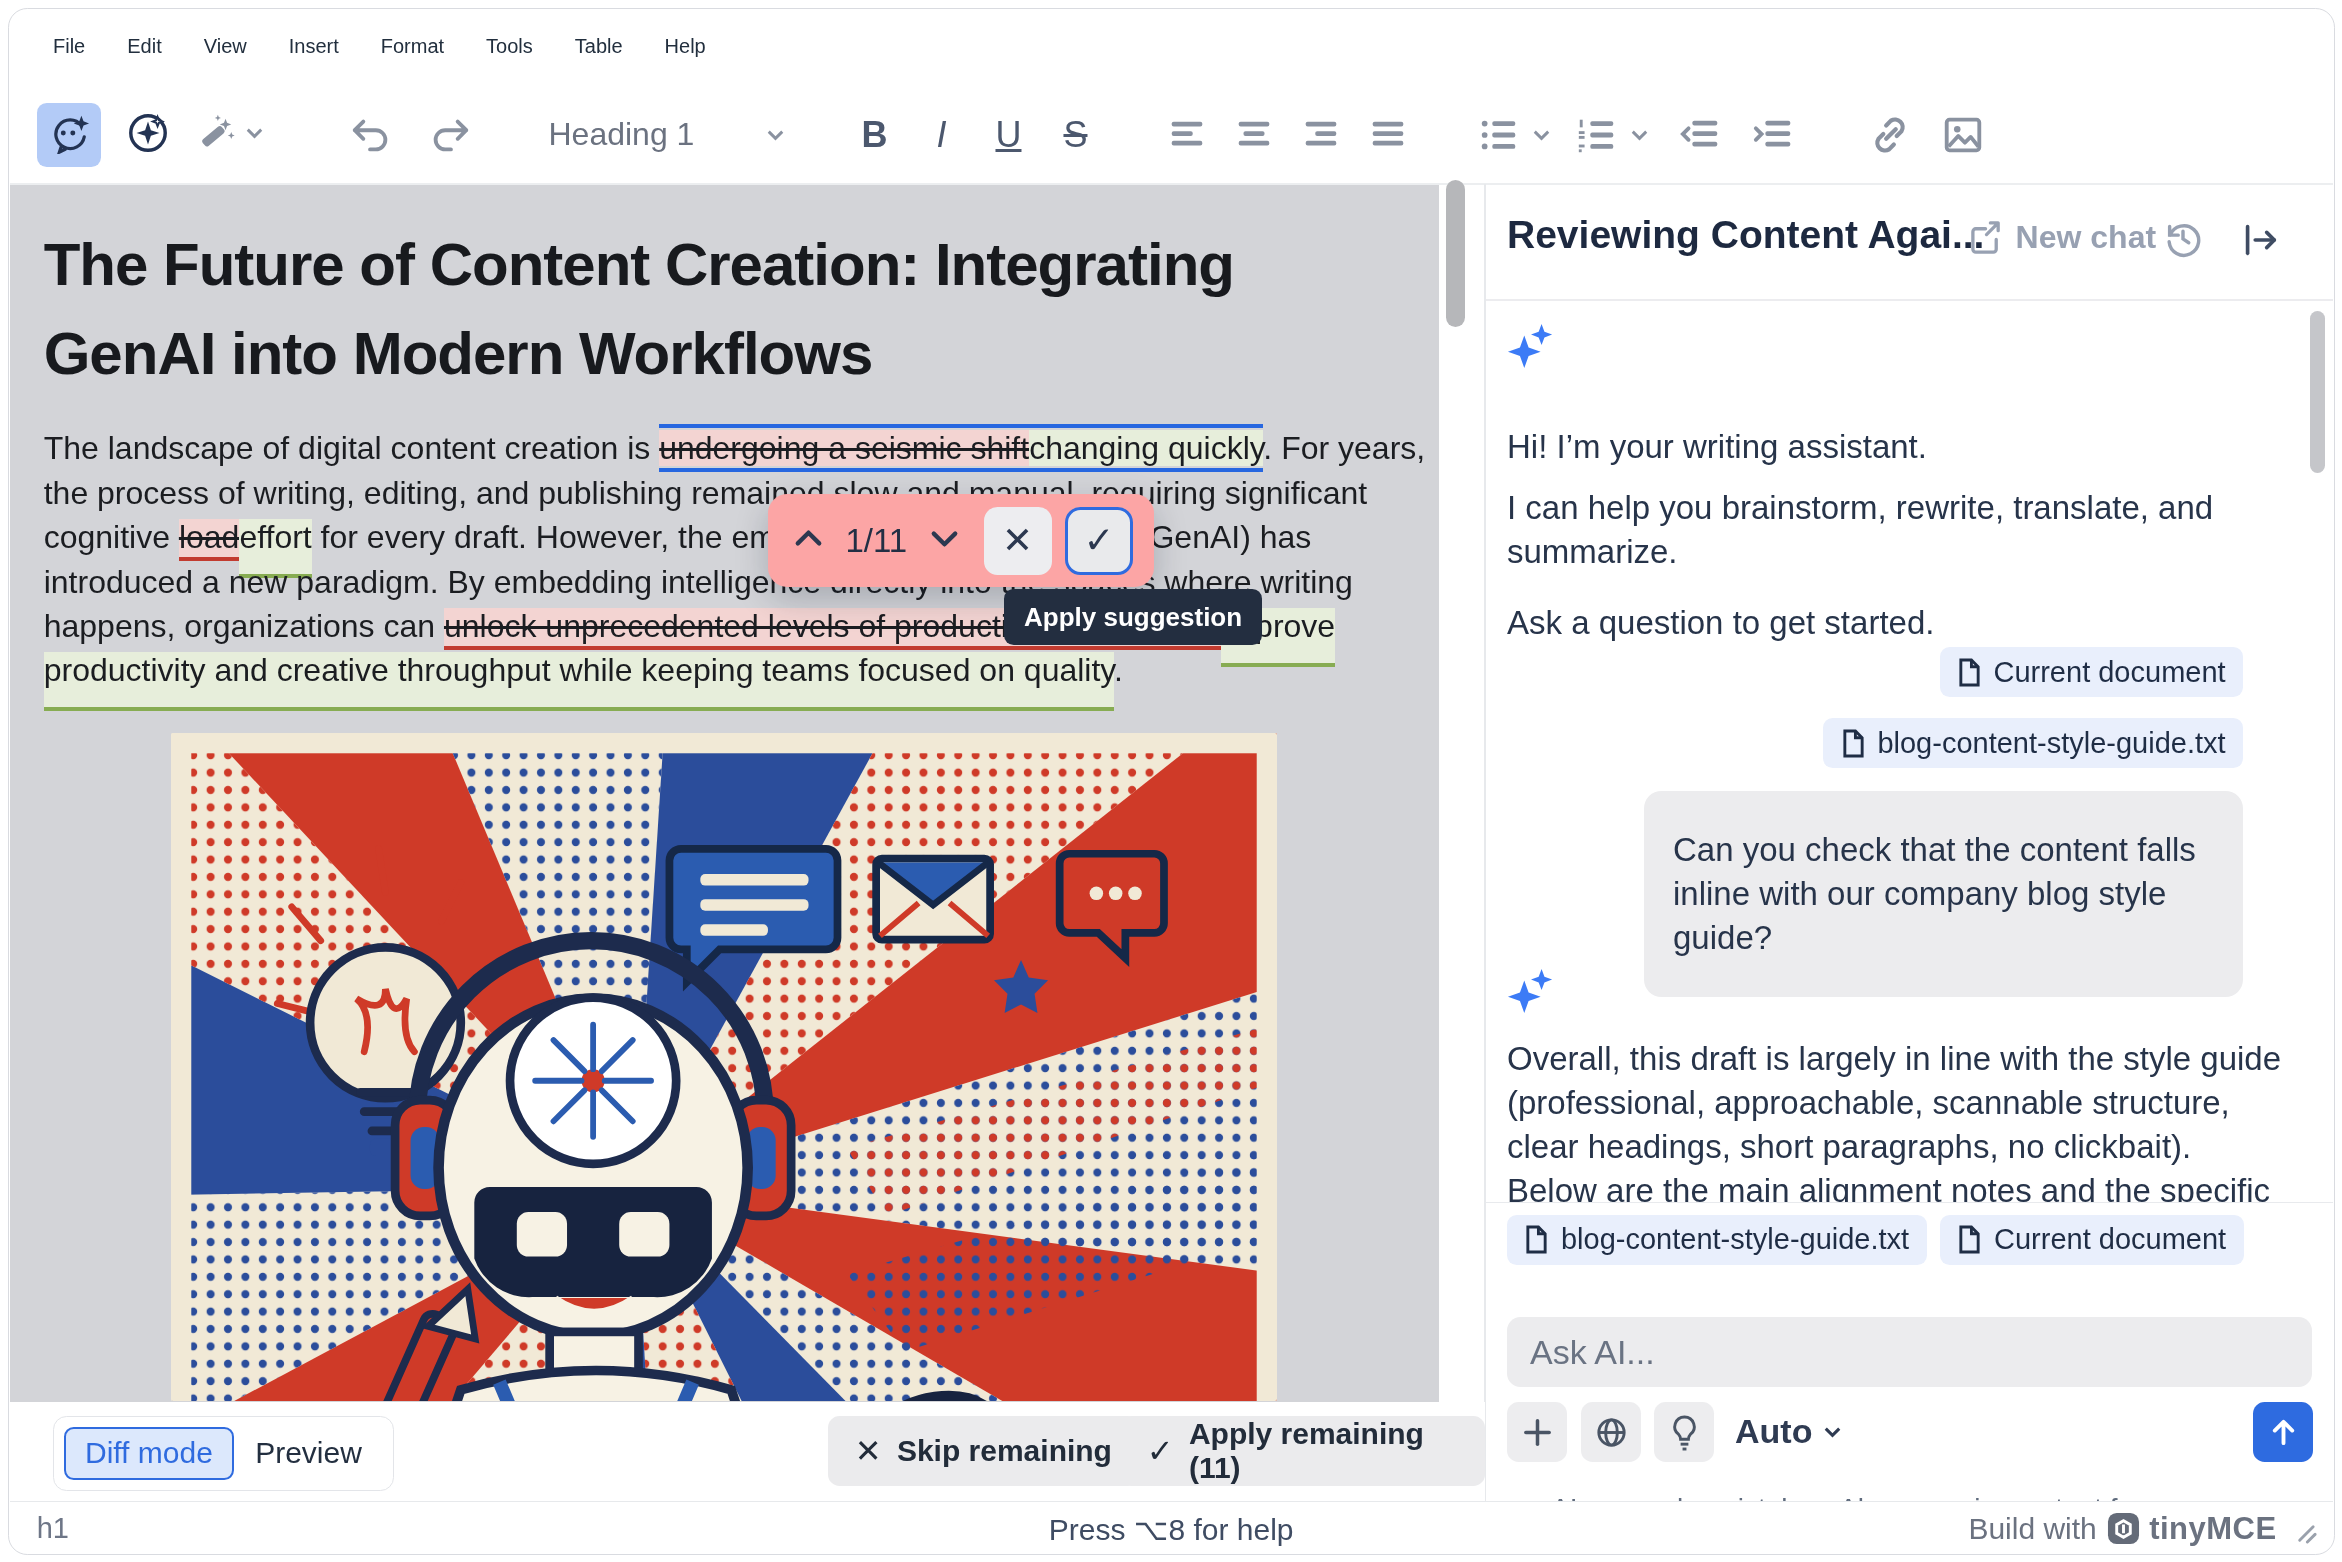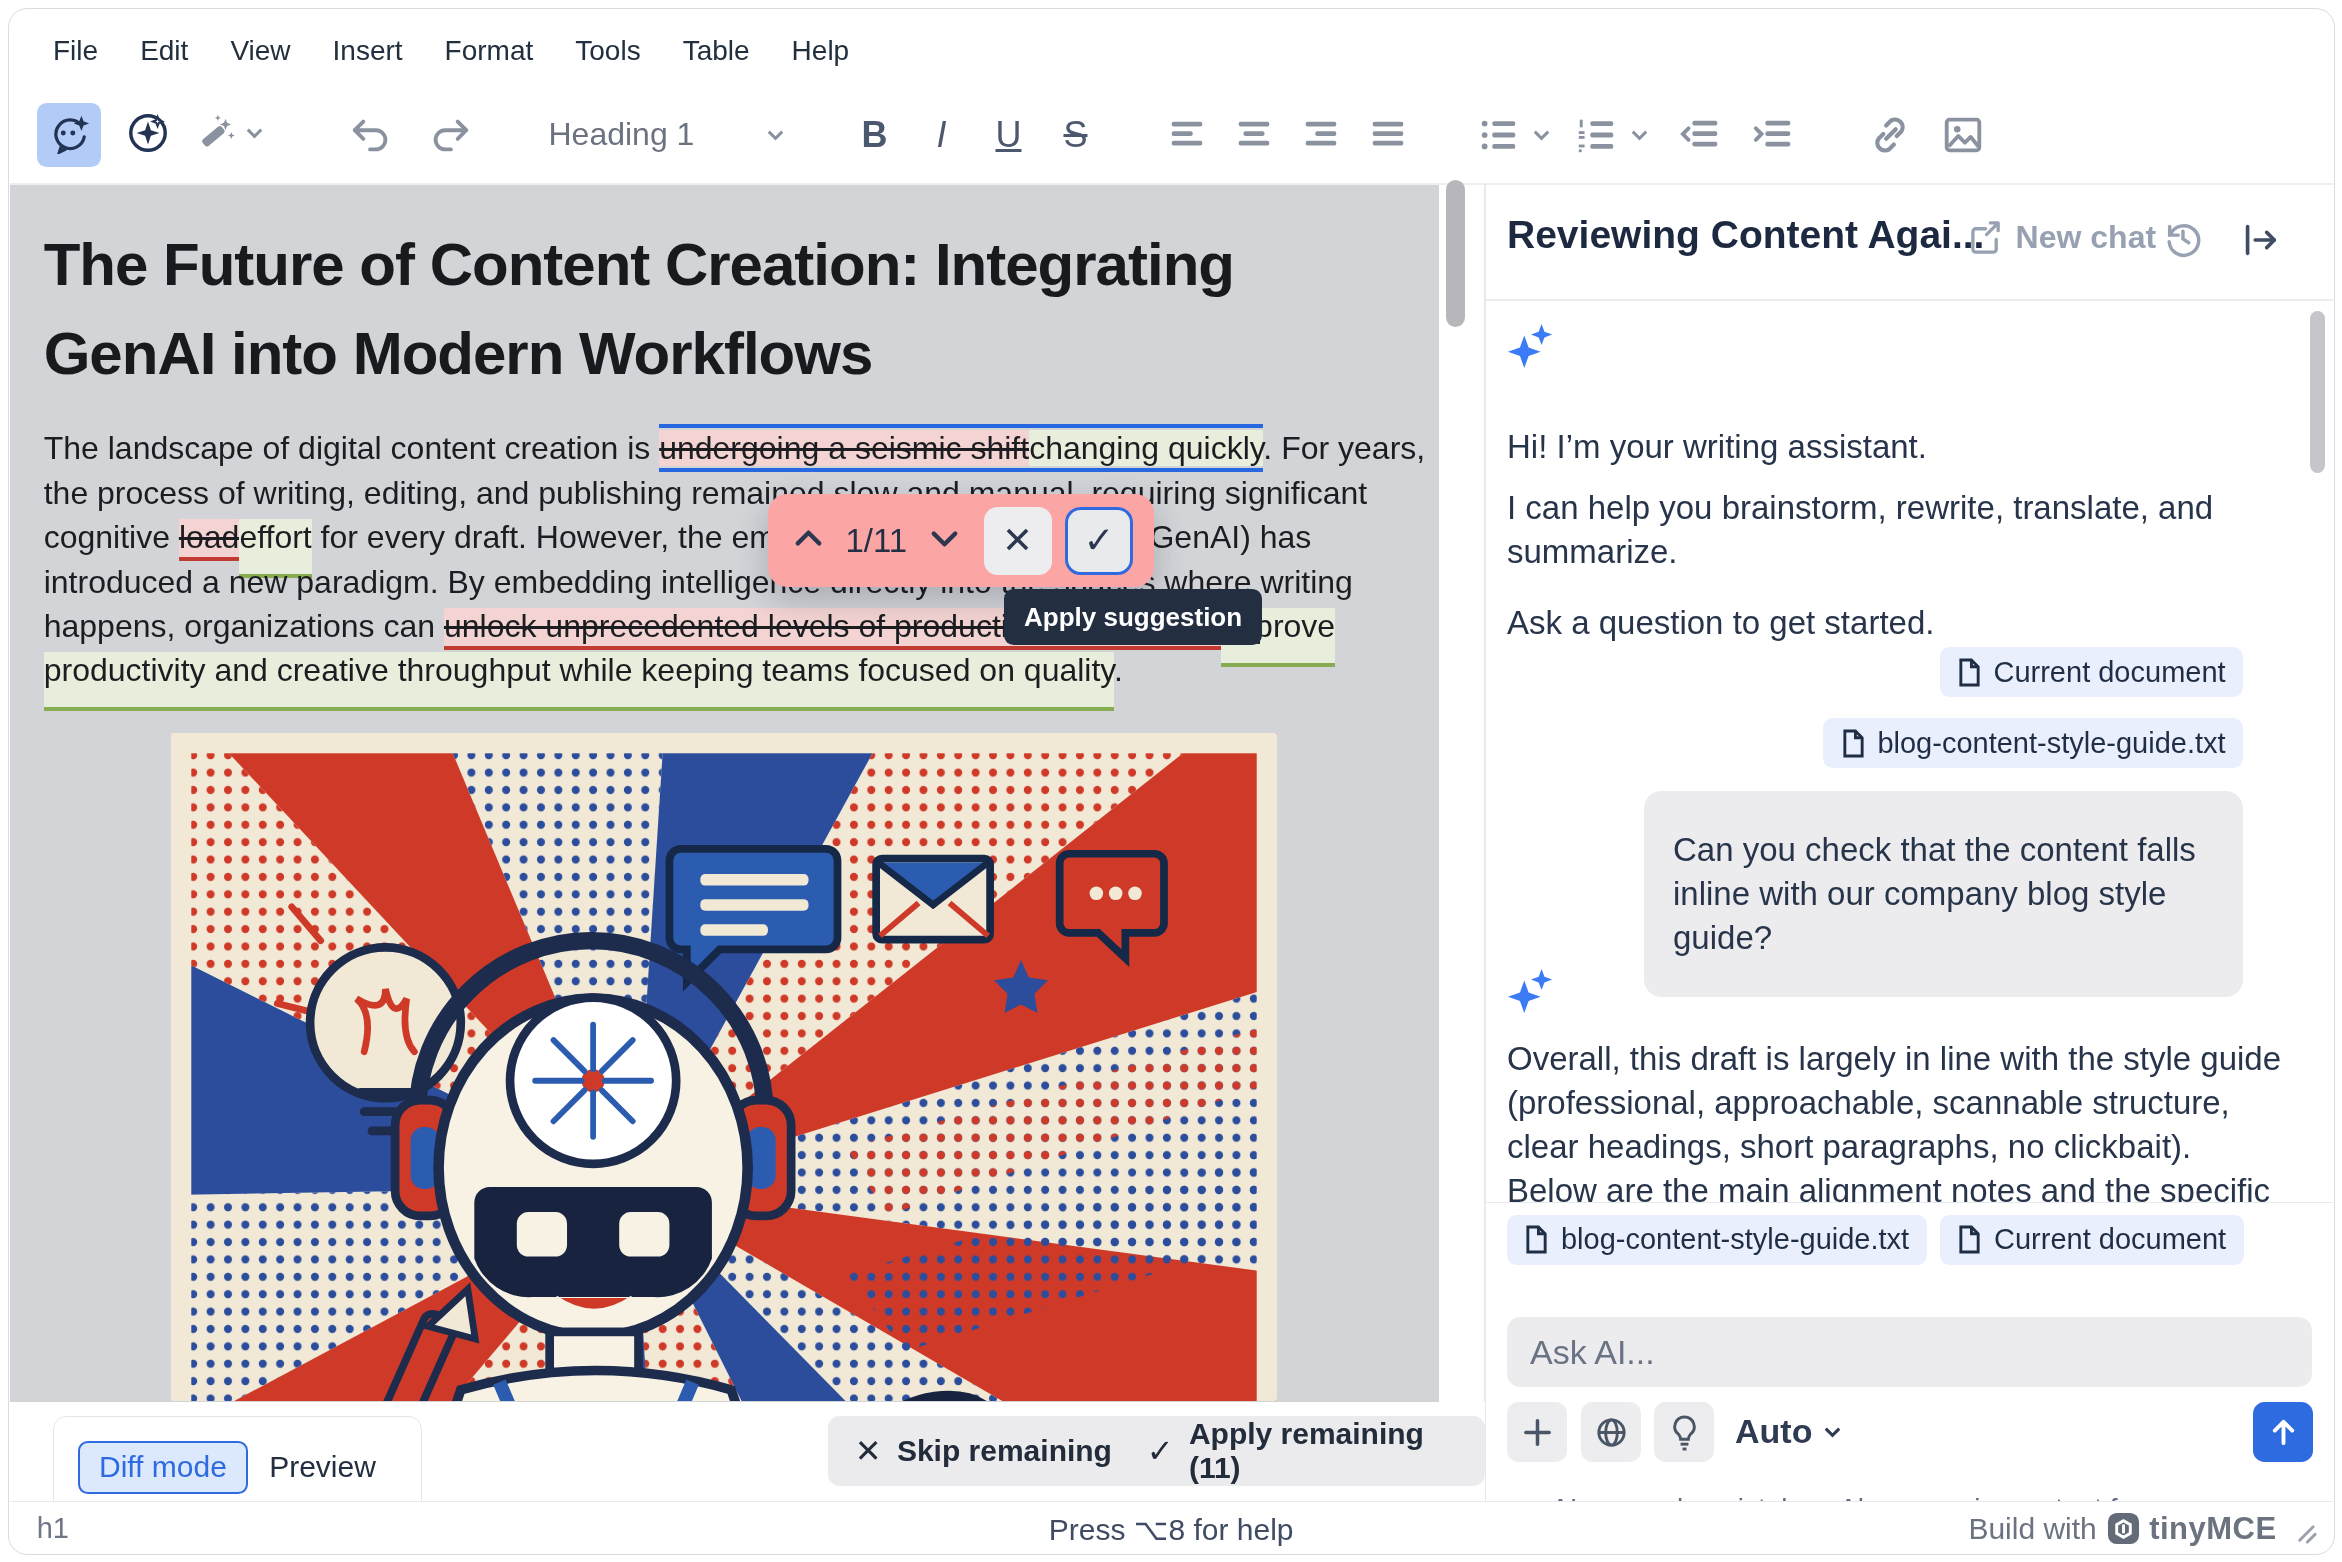--- a/index.html
+++ b/index.html
@@ -1,20 +1,20 @@
 <!DOCTYPE html>
 <html><head>
 <meta charset="utf-8">
 <style>
   html,body{margin:0;padding:0;background:#fff;width:2342px;height:1562px;overflow:hidden;
     font-family:"Liberation Sans","DejaVu Sans",sans-serif;-webkit-font-smoothing:antialiased;}
   
   .frame-border{position:absolute;left:7.7px;top:7.7px;width:2325px;height:1545px;border:1.9px solid #d9dbe0;border-radius:19.3px;pointer-events:none;z-index:60;}
   
-  .menubar{position:absolute;left:53px;top:35px;display:flex;gap:42px;font-size:28px;color:#222f3e;z-index:5;}
+  .menubar{position:absolute;left:53px;top:35px;display:flex;gap:42px;font-size:20px;color:#222f3e;z-index:5;}
   .menubar .mi{cursor:default;}
   
   .toolbar{position:absolute;left:9.7px;top:95px;height:79px;display:flex;align-items:center;z-index:5;color:#77808f;}
   .tbtn{display:flex;align-items:center;justify-content:center;border-radius:9.7px;}
   .tb-active{background:#b3cbf7;width:64px;height:64px;}
   .fmt{font-size:36px;color:#4c586e;width:42px;text-align:center;}
   .fmt.b{font-weight:bold;}
   .fmt.i{font-style:italic;}
   .fmt.u{text-decoration:underline;}
   .fmt.s{text-decoration:line-through;}
@@ -37,21 +37,21 @@
   .popup{position:absolute;left:768px;top:494px;width:386px;height:93px;background:#fca5a5;border-radius:19.3px;
     box-shadow:0 11.6px 33px rgba(15,23,42,.22);display:flex;align-items:center;padding:0 21px;box-sizing:border-box;z-index:20;}
   .popup .counter{font-size:33px;color:#222f44;margin:0 17.4px;}
   .sqbtn{width:68px;height:68px;border-radius:13.5px;background:#ededf0;display:flex;align-items:center;justify-content:center;
     font-size:37px;color:#2c3850;}
   .sqbtn.focus{background:#e9eaec;border:3.9px solid #2f6bdf;border-radius:15.4px;box-sizing:border-box;}
   .tooltip{position:absolute;left:1004px;top:589px;background:#232e40;color:#fff;font-weight:bold;font-size:26px;
     padding:12.6px 20px;border-radius:9.7px;z-index:21;}
   
   .ed-footer{position:absolute;left:9.7px;top:1402px;width:1475px;height:99px;background:#fff;z-index:5;}
-  .toggle-group{position:absolute;left:43px;top:13.5px;display:flex;align-items:center;background:#fff;border:1.9px solid #e3e5e9;border-radius:13.5px;padding:24px;}
+  .toggle-group{position:absolute;left:43px;top:13.5px;display:flex;align-items:center;background:#fff;border:1.9px solid #e3e5e9;border-radius:13.5px;padding:10px;}
   .chip-diff{border:2.9px solid #2f6bdf;background:#dce8fc;color:#2f6bdf;font-size:30px;border-radius:9.7px;padding:7.7px 19.3px;}
   .chip-preview{color:#232f40;font-size:30px;padding:7.7px 21px;}
   .footer-btn{position:absolute;top:13.5px;height:70px;background:#ebebed;border-radius:11.6px;display:flex;align-items:center;
     font-weight:bold;font-size:30px;color:#222c3a;padding:0 27px;box-sizing:border-box;gap:15.4px;}
   .footer-btn .glyph{font-size:32px;font-weight:bold;}
   
   .statusbar{position:absolute;left:9.7px;top:1501px;width:2323px;height:51px;background:#fff;border-top:1.9px solid #e7e9ec;z-index:6;}
   .st-el{position:absolute;left:27px;top:9.7px;font-size:29px;color:#6e7687;}
   .st-help{position:absolute;left:0;top:9.7px;width:100%;text-align:center;font-size:30px;color:#3f4c63;}
   .st-brand{position:absolute;right:56px;top:8.7px;display:flex;align-items:center;gap:9.7px;color:#6b7280;font-size:30px;}

